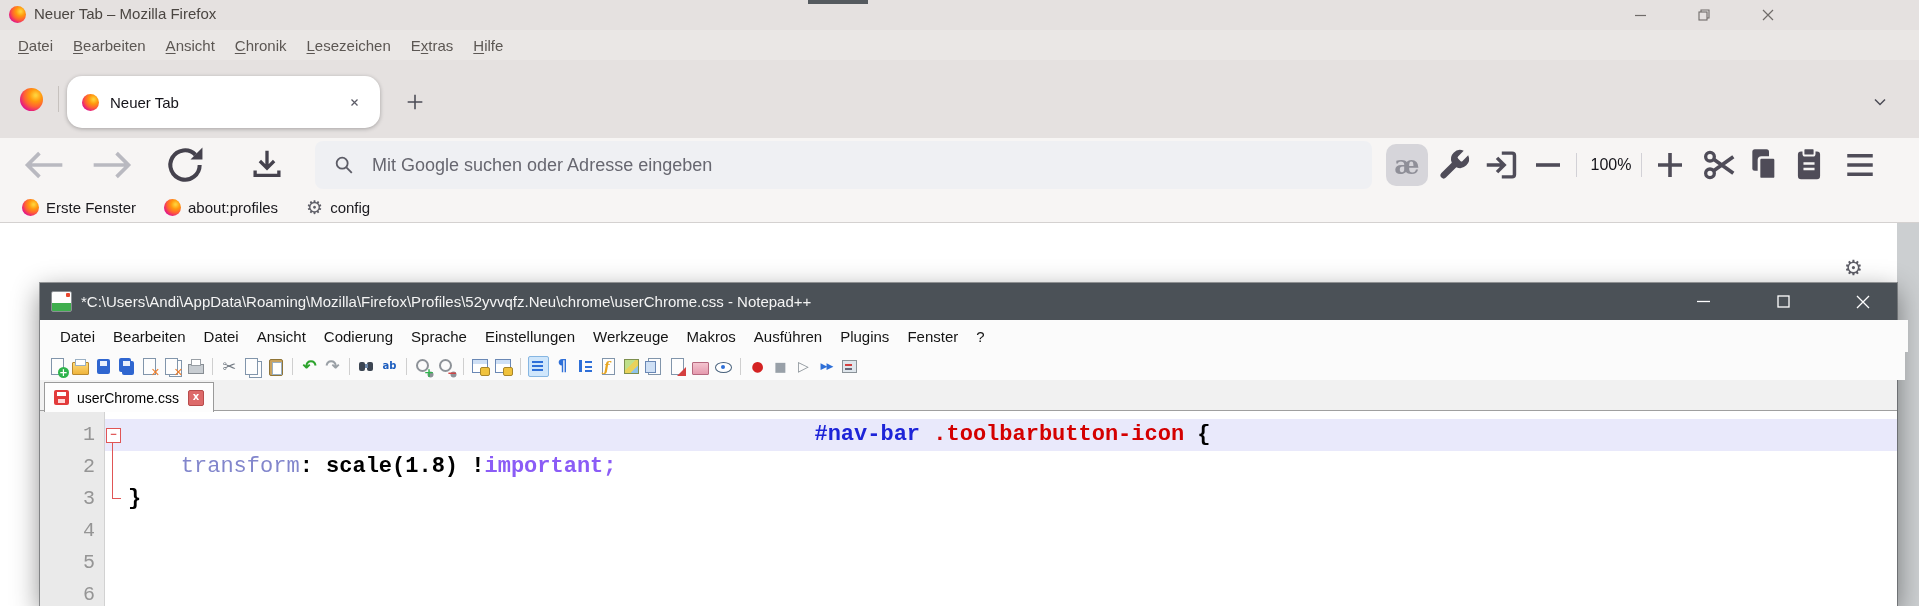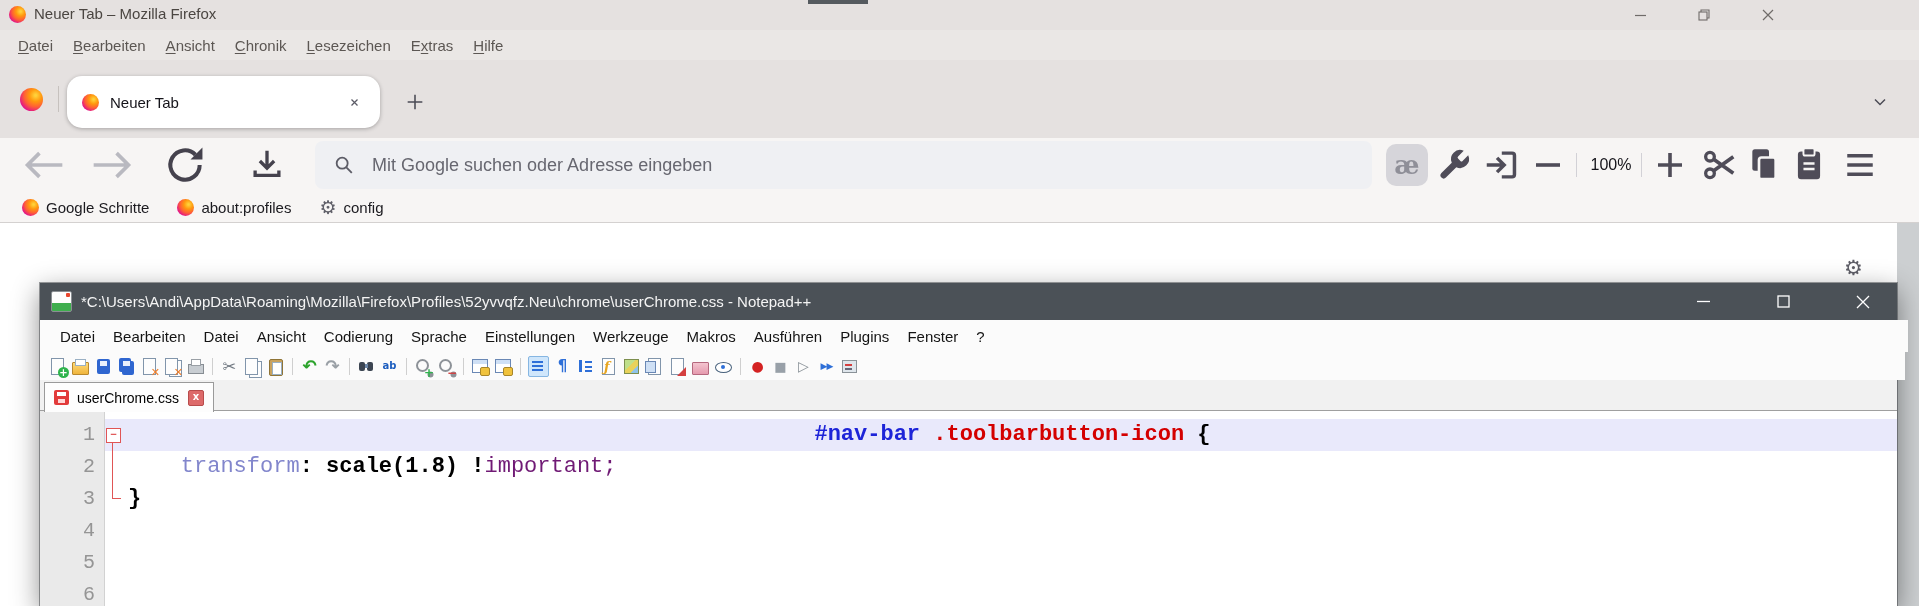--- a/index.html
+++ b/index.html
@@ -154,21 +154,21 @@
               font-family:"Liberation Mono",monospace;font-size:22px}
   .num-margin{position:absolute;left:0;top:0;bottom:0;width:64px;background:#eaeaea;border-right:1px solid #d2d2d2}
   .ln{position:absolute;right:9px;height:32px;line-height:32px;color:#959595;font-size:20px}
   .cl{position:absolute;left:88px;right:0;height:32px;line-height:32px;white-space:pre;z-index:1}
   .cl-hl{position:absolute;left:65px;right:0;height:32px;background:#e9e9fb;z-index:0}
   .tok-id{color:#1d24d8;font-weight:bold}
   .tok-cls{color:#d40000;font-weight:bold}
   .tok-brace{color:#000;font-weight:bold}
   .tok-prop{color:#8286cc}
   .tok-plain{color:#000;font-weight:bold}
-  .tok-imp{color:#701a75;font-weight:normal}
+  .tok-imp{color:#8b5cf6;font-weight:bold}
   .fold-box{position:absolute;left:66px;top:17px;width:13px;height:13px;border:1px solid #e05555;background:#fff;
             color:#e05555;font:bold 11px/12px "Liberation Mono",monospace;text-align:center;z-index:2}
   .fold-vline{position:absolute;left:72px;top:31px;width:1px;height:57px;background:#e05555;z-index:2}
   .fold-corner{position:absolute;left:72px;top:87px;width:9px;height:1px;background:#e05555;z-index:2}
 </style>
 </head>
 <body>
 
 <div class="ff-titlebar">
   <span class="ff-logo"></span>
@@ -306,21 +306,21 @@
   <div class="navbtn fi-menu">
     <svg width="34" height="34" viewBox="0 0 24 24">
         <path d="M3 5.5h18M3 12h18M3 18.5h18" stroke="#4f4c58" stroke-width="2.4" fill="none"></path>
       </svg>
   </div>
 </div>
 
 <div class="ff-bookmarks" id="ff-bookmarks">
     <span class="bm">
       <span class="ff-logo sm"></span>
-      <span>Google Schritte</span>
+      <span>Erste Fenster</span>
     </span>
     <span class="bm">
       <span class="ff-logo sm"></span>
       <span>about:profiles</span>
     </span>
     <span class="bm">
       <span class="gear">⚙</span>
       <span>config</span>
     </span>
   </div>

